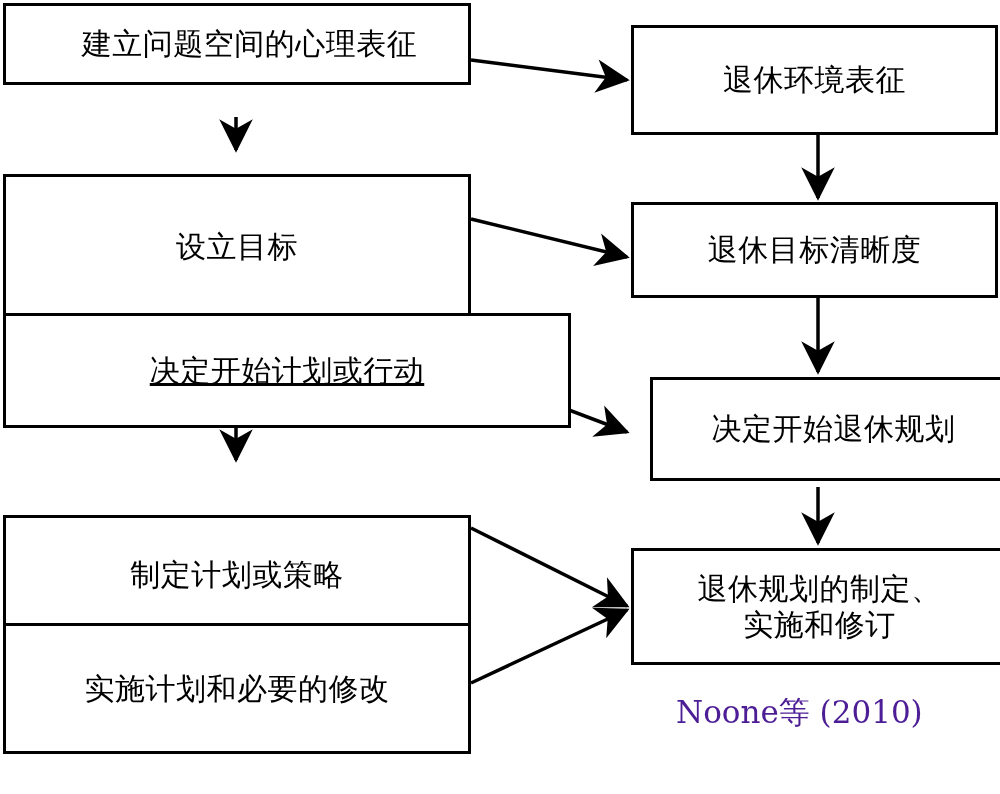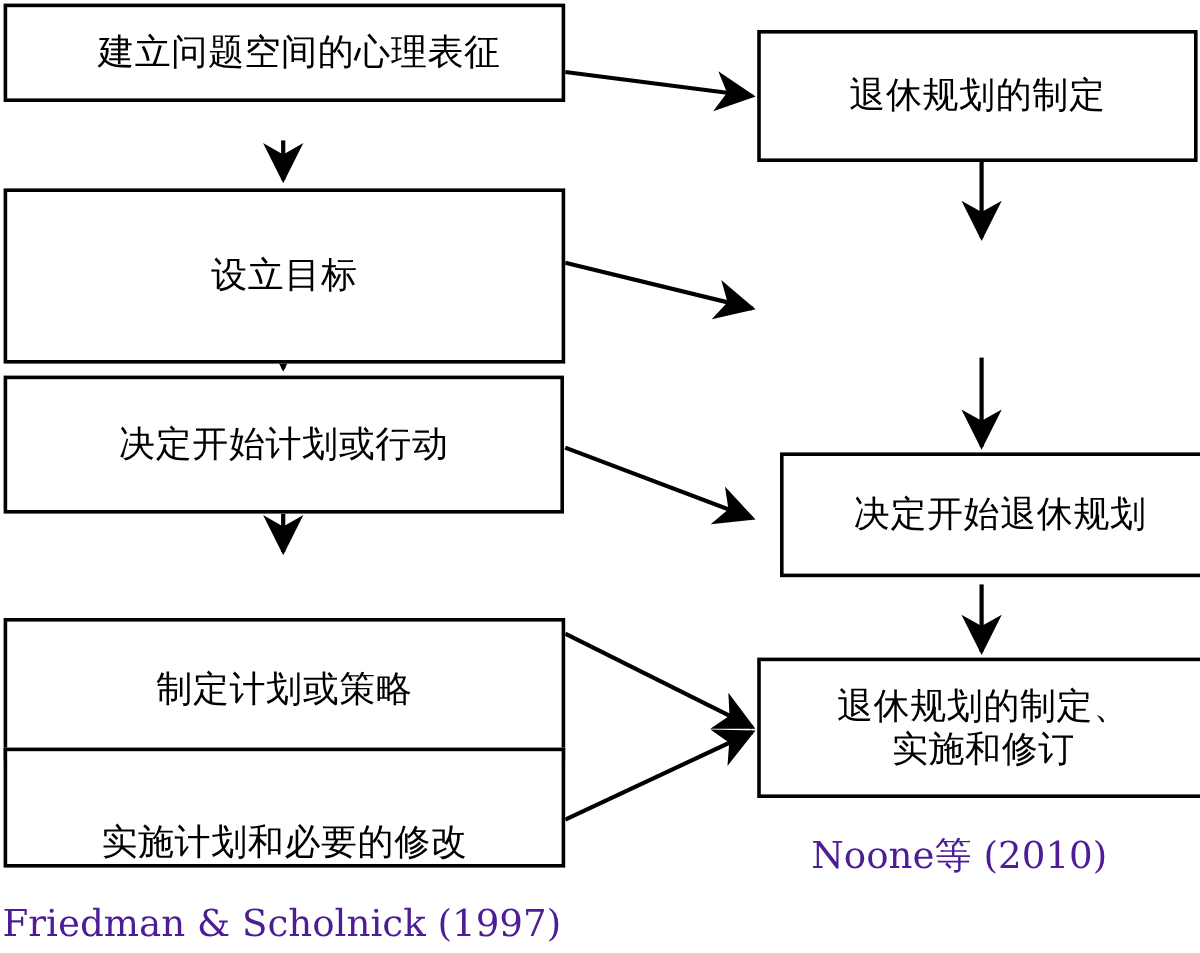--- a/index.html
+++ b/index.html
@@ -95,42 +95,44 @@
     </g>
     <g>
       <line x1="471" y1="683" x2="627" y2="610" stroke="#000000" stroke-width="3.5" marker-end="url(#ah)"></line>
     </g>
   </svg>
 
   <div class="node" style="left:3px;top:3px;width:468px;height:82px;padding-left:25px;">
     <span class="label">建立问题空间的心理表征</span>
   </div>
 
-  <div class="node" style="left:3px;top:157px;width:468px;height:146px;">
+  <div class="node" style="left:3px;top:174px;width:468px;height:146px;">
     <span class="label">设立目标</span>
   </div>
 
-  <div class="node" style="left:3px;top:313px;width:467px;height:115px;">
+  <div class="node" style="left:3px;top:313px;width:568px;height:115px;text-decoration:underline;">
     <span class="label">决定开始计划或行动</span>
   </div>
 
   <div class="node" style="left:3px;top:467px;width:468px;height:119px;margin-top:48px;">
     <span class="label">制定计划或策略</span>
   </div>
 
-  <div class="node" style="left:3px;top:623px;width:468px;height:100px;align-items:flex-end;">
+  <div class="node" style="left:3px;top:623px;width:468px;height:131px;">
     <span class="label">实施计划和必要的修改</span>
   </div>
 
-  <div class="caption" style="left:2px;top:752px;">Friedman &amp; Scholnick (1997)</div>
 
   <div class="node" style="left:631px;top:25px;width:367px;height:110px;">
-    <span class="label">退休规划的制定</span>
+    <span class="label">退休环境表征</span>
   </div>
 
+  <div class="node" style="left:631px;top:202px;width:367px;height:96px;">
+    <span class="label">退休目标清晰度</span>
+  </div>
 
   <div class="node" style="left:631px;top:377px;width:367px;height:104px;margin-left:19px;">
     <span class="label">决定开始退休规划</span>
   </div>
 
   <div class="node" style="left:631px;top:548px;width:377px;height:117px;">
     <span class="label">退休规划的制定、
 实施和修订</span>
   </div>
 

